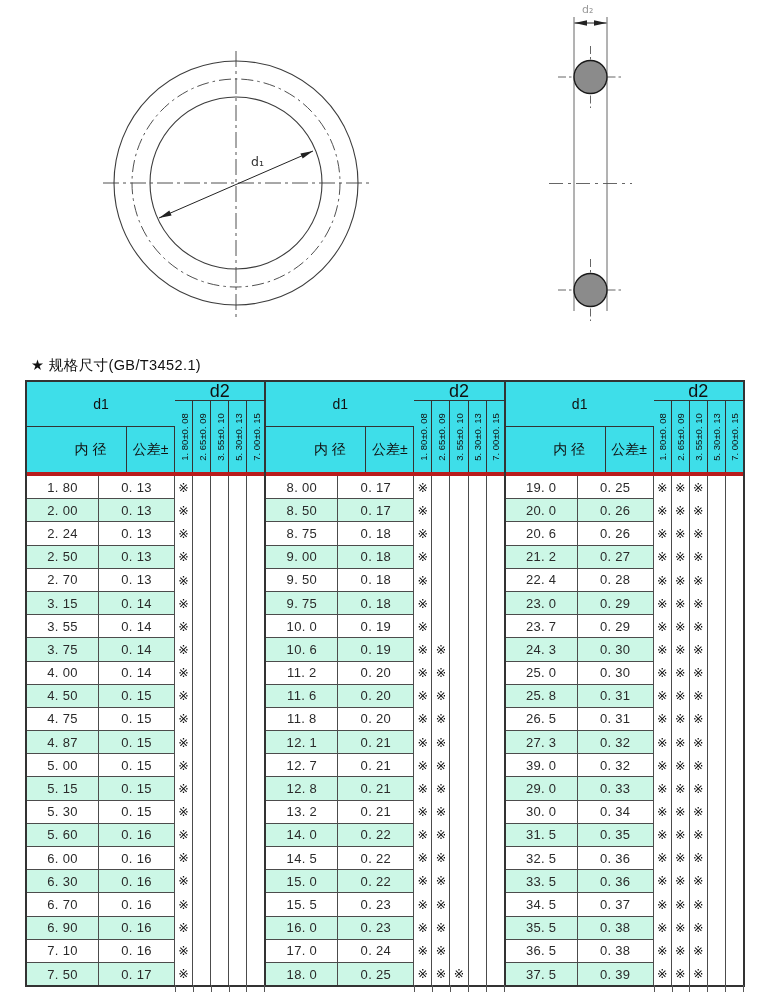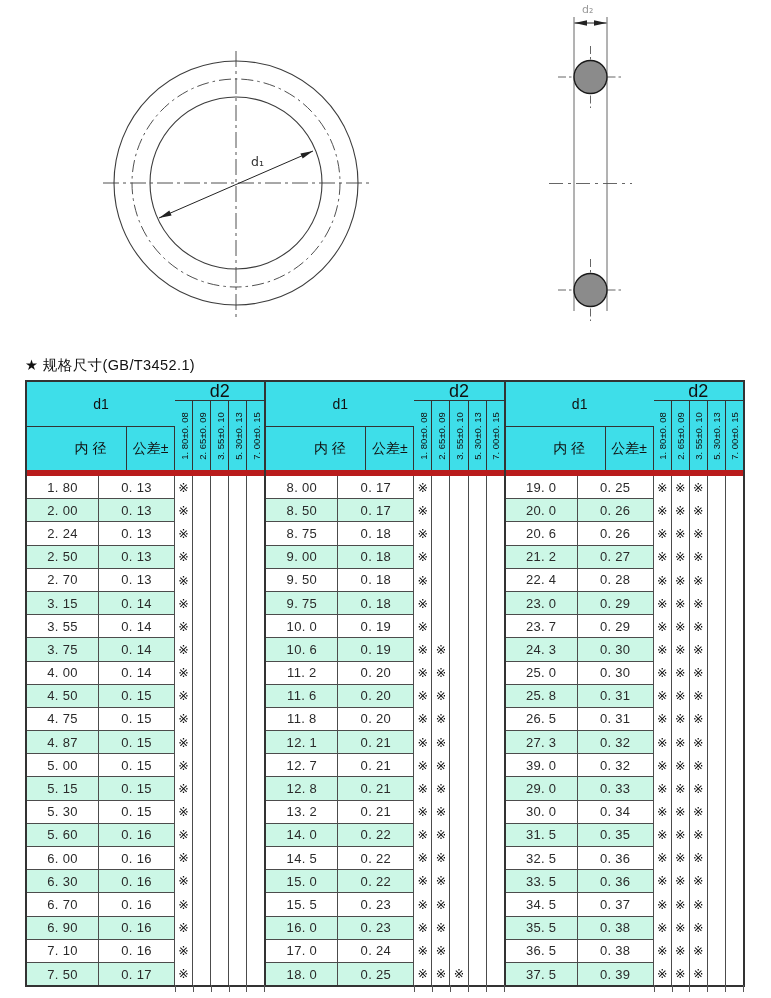--- a/index.html
+++ b/index.html
@@ -2,32 +2,32 @@
 <html style="--header-bg: #3edee9; --alt-bg: #ccf7e6;"><head>
 <meta charset="utf-8">
 <style>
   html,body { margin:0; padding:0; background:#fff; }
   .sheet {
     position:relative; width:771px; height:998px; background:#fff; overflow:hidden;
     font-family:"Liberation Sans","DejaVu Sans",sans-serif; color:#222;
   }
   .drawing { position:absolute; left:0; top:0; }
   .title {
-    position:absolute; left:25px; top:356px; font-size:14.5px; color:#111;
+    position:absolute; left:31px; top:356px; font-size:14.5px; color:#111;
     letter-spacing:0.4px; white-space:nowrap;
   }
   .spec-table {
     position:absolute; left:25px; top:380px; width:720px; height:607px;
     display:flex; box-sizing:border-box; border:2px solid #333; background:#fff;
   }
   .group { flex:1 1 0; display:flex; flex-direction:column; position:relative; box-sizing:border-box; }
   .group + .group { border-left:2px solid #333; }
   .ghead {
     flex:none; height:94px; display:flex; box-sizing:border-box;
-    border-bottom:6px solid #b91c1c; background:var(--header-bg,#3edee9);
+    border-bottom:4px solid #b91c1c; background:var(--header-bg,#3edee9);
   }
   .ghead-left { flex:none; width:148px; display:flex; flex-direction:column; }
   .d1cell {
     flex:none; height:45px; box-sizing:border-box; border-bottom:1px solid #333;
     display:flex; align-items:center; justify-content:center; font-size:14px; color:#111;
   }
   .subrow { flex:1; display:flex;padding-left:28px; }
   .hcell {
     display:flex; align-items:center; justify-content:center; font-size:14px; color:#111;
     box-sizing:border-box; border-right:1px solid #333;

